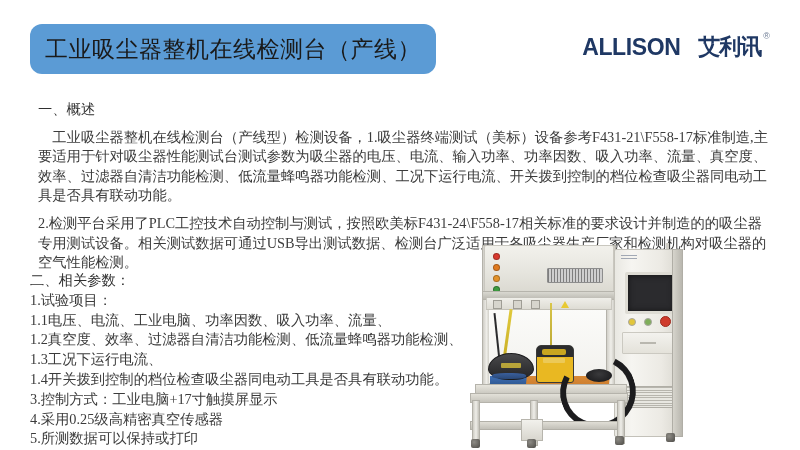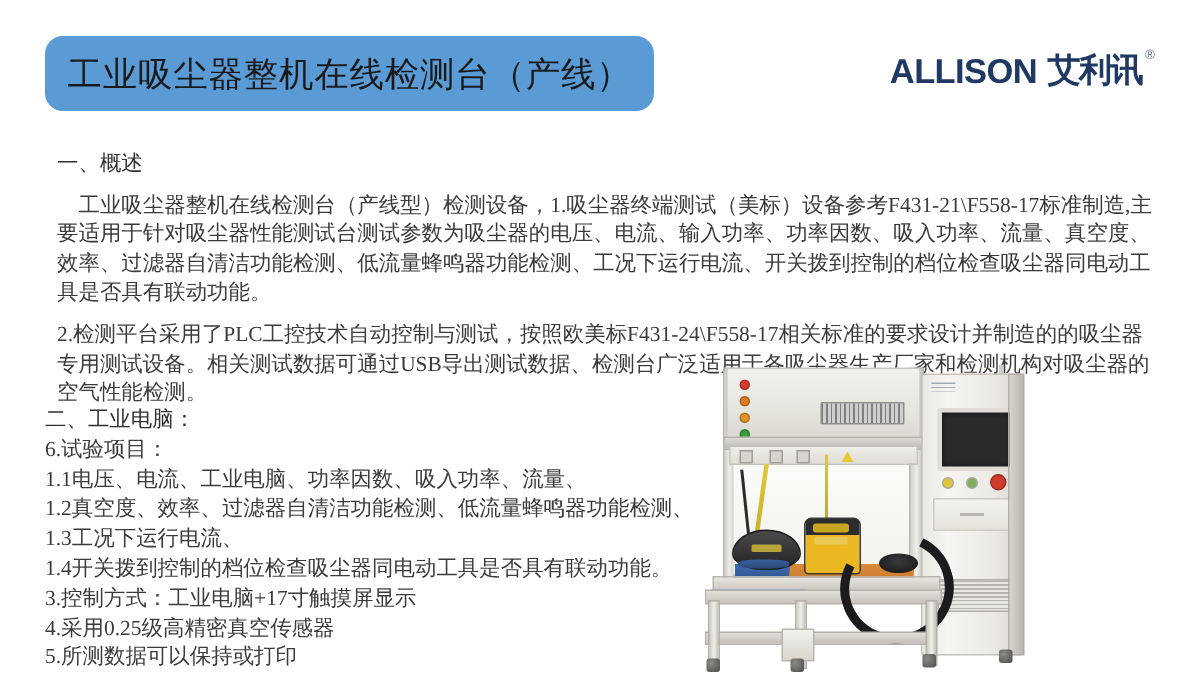--- a/index.html
+++ b/index.html
@@ -59,21 +59,21 @@
     color: #1F3864;
     letter-spacing: -0.4px;
     line-height: 1;
     text-align: center;
   }
   .logo-cn {
     font-family: "Liberation Sans", "DejaVu Sans", sans-serif;
     font-size: 22px;
     font-weight: bold;
     color: #1F3864;
-    margin-left: 7px;
+    margin-left: 18px;
     line-height: 1;
     letter-spacing: -1px;
   }
   .logo-reg {
     font-family: "Liberation Sans", "DejaVu Sans", sans-serif;
     font-size: 9px;
     color: #6b7a93;
     margin-left: 2px;
     margin-top: -4px;
     line-height: 1;
@@ -387,22 +387,22 @@
     <span class="logo-reg">®</span>
   </div>
 
   <div class="body-text">
     <p class="sec-head">一、概述</p>
     <p class="indent-para">    工业吸尘器整机在线检测台（产线型）检测设备，1.吸尘器终端测试（美标）设备参考F431-21\F558-17标准制造,主要适用于针对吸尘器性能测试台测试参数为吸尘器的电压、电流、输入功率、功率因数、吸入功率、流量、真空度、效率、过滤器自清洁功能检测、低流量蜂鸣器功能检测、工况下运行电流、开关拨到控制的档位检查吸尘器同电动工具是否具有联动功能。</p>
     <p>2.检测平台采用了PLC工控技术自动控制与测试，按照欧美标F431-24\F558-17相关标准的要求设计并制造的的吸尘器专用测试设备。相关测试数据可通过USB导出测试数据、检测台广泛适用于各吸尘器生产厂家和检测机构对吸尘器的空气性能检测。</p>
   </div>
 
   <div class="list-block">
-    <p class="sec-head">二、工业电脑：</p>
-    <p>6.试验项目：</p>
+    <p class="sec-head">二、相关参数：</p>
+    <p>1.试验项目：</p>
     <p>1.1电压、电流、工业电脑、功率因数、吸入功率、流量、</p>
     <p>1.2真空度、效率、过滤器自清洁功能检测、低流量蜂鸣器功能检测、</p>
     <p>1.3工况下运行电流、</p>
     <p>1.4开关拨到控制的档位检查吸尘器同电动工具是否具有联动功能。</p>
     <p>3.控制方式：工业电脑+17寸触摸屏显示</p>
     <p>4.采用0.25级高精密真空传感器</p>
     <p>5.所测数据可以保持或打印</p>
   </div>
 
   <div class="photo">

